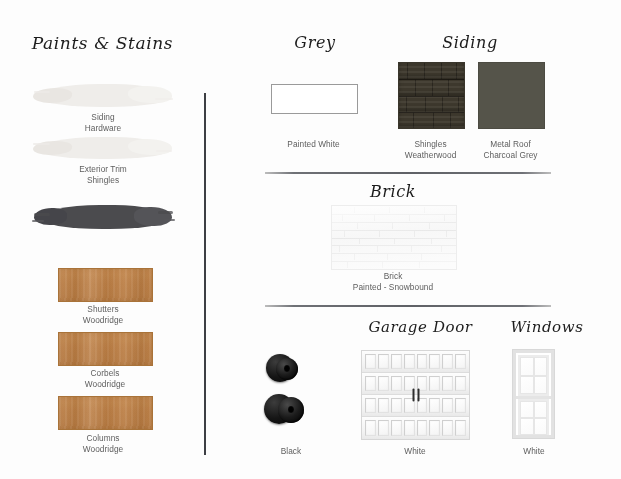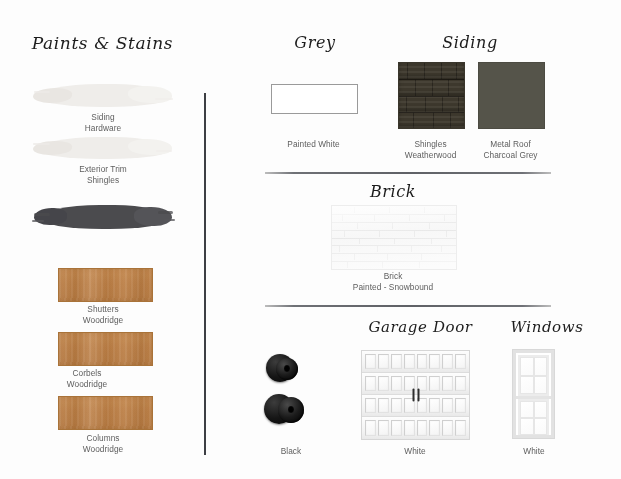--- a/index.html
+++ b/index.html
@@ -246,21 +246,21 @@
     <div class="stroke-tail" style="left:-8px;top:15px;width:12px;height:2px;background:#55555a;"></div>
     <div class="stroke-tail" style="right:-6px;top:6px;width:15px;height:3px;background:#4b4b4e;"></div>
     <div class="stroke-tail" style="right:-8px;top:14px;width:11px;height:2px;background:#55555a;"></div>
   </div>
 
   <div class="wood" style="left:58px;top:268px;width:93px;height:32px;"></div>
   <div class="cap" style="position:absolute;left:38px;top:304px;width:130px;">Shutters
 Woodridge</div>
 
   <div class="wood" style="left:58px;top:332px;width:93px;height:32px;"></div>
-  <div class="cap" style="position:absolute;left:22px;top:368px;width:130px;">Corbels
+  <div class="cap" style="position:absolute;left:40px;top:368px;width:130px;">Corbels
 Woodridge</div>
 
   <div class="wood" style="left:58px;top:396px;width:93px;height:32px;"></div>
   <div class="cap" style="position:absolute;left:38px;top:433px;width:130px;">Columns
 Woodridge</div>
 
   <div class="v-divider" style="left:204px;top:93px;height:362px;"></div>
 
   <div class="script-title" style="position:absolute;left:255px;top:33px;width:120px;font-size:16px;">Grey</div>
   <div class="vinyl-swatch" style="left:271px;top:84px;width:85px;height:28px;"></div>

